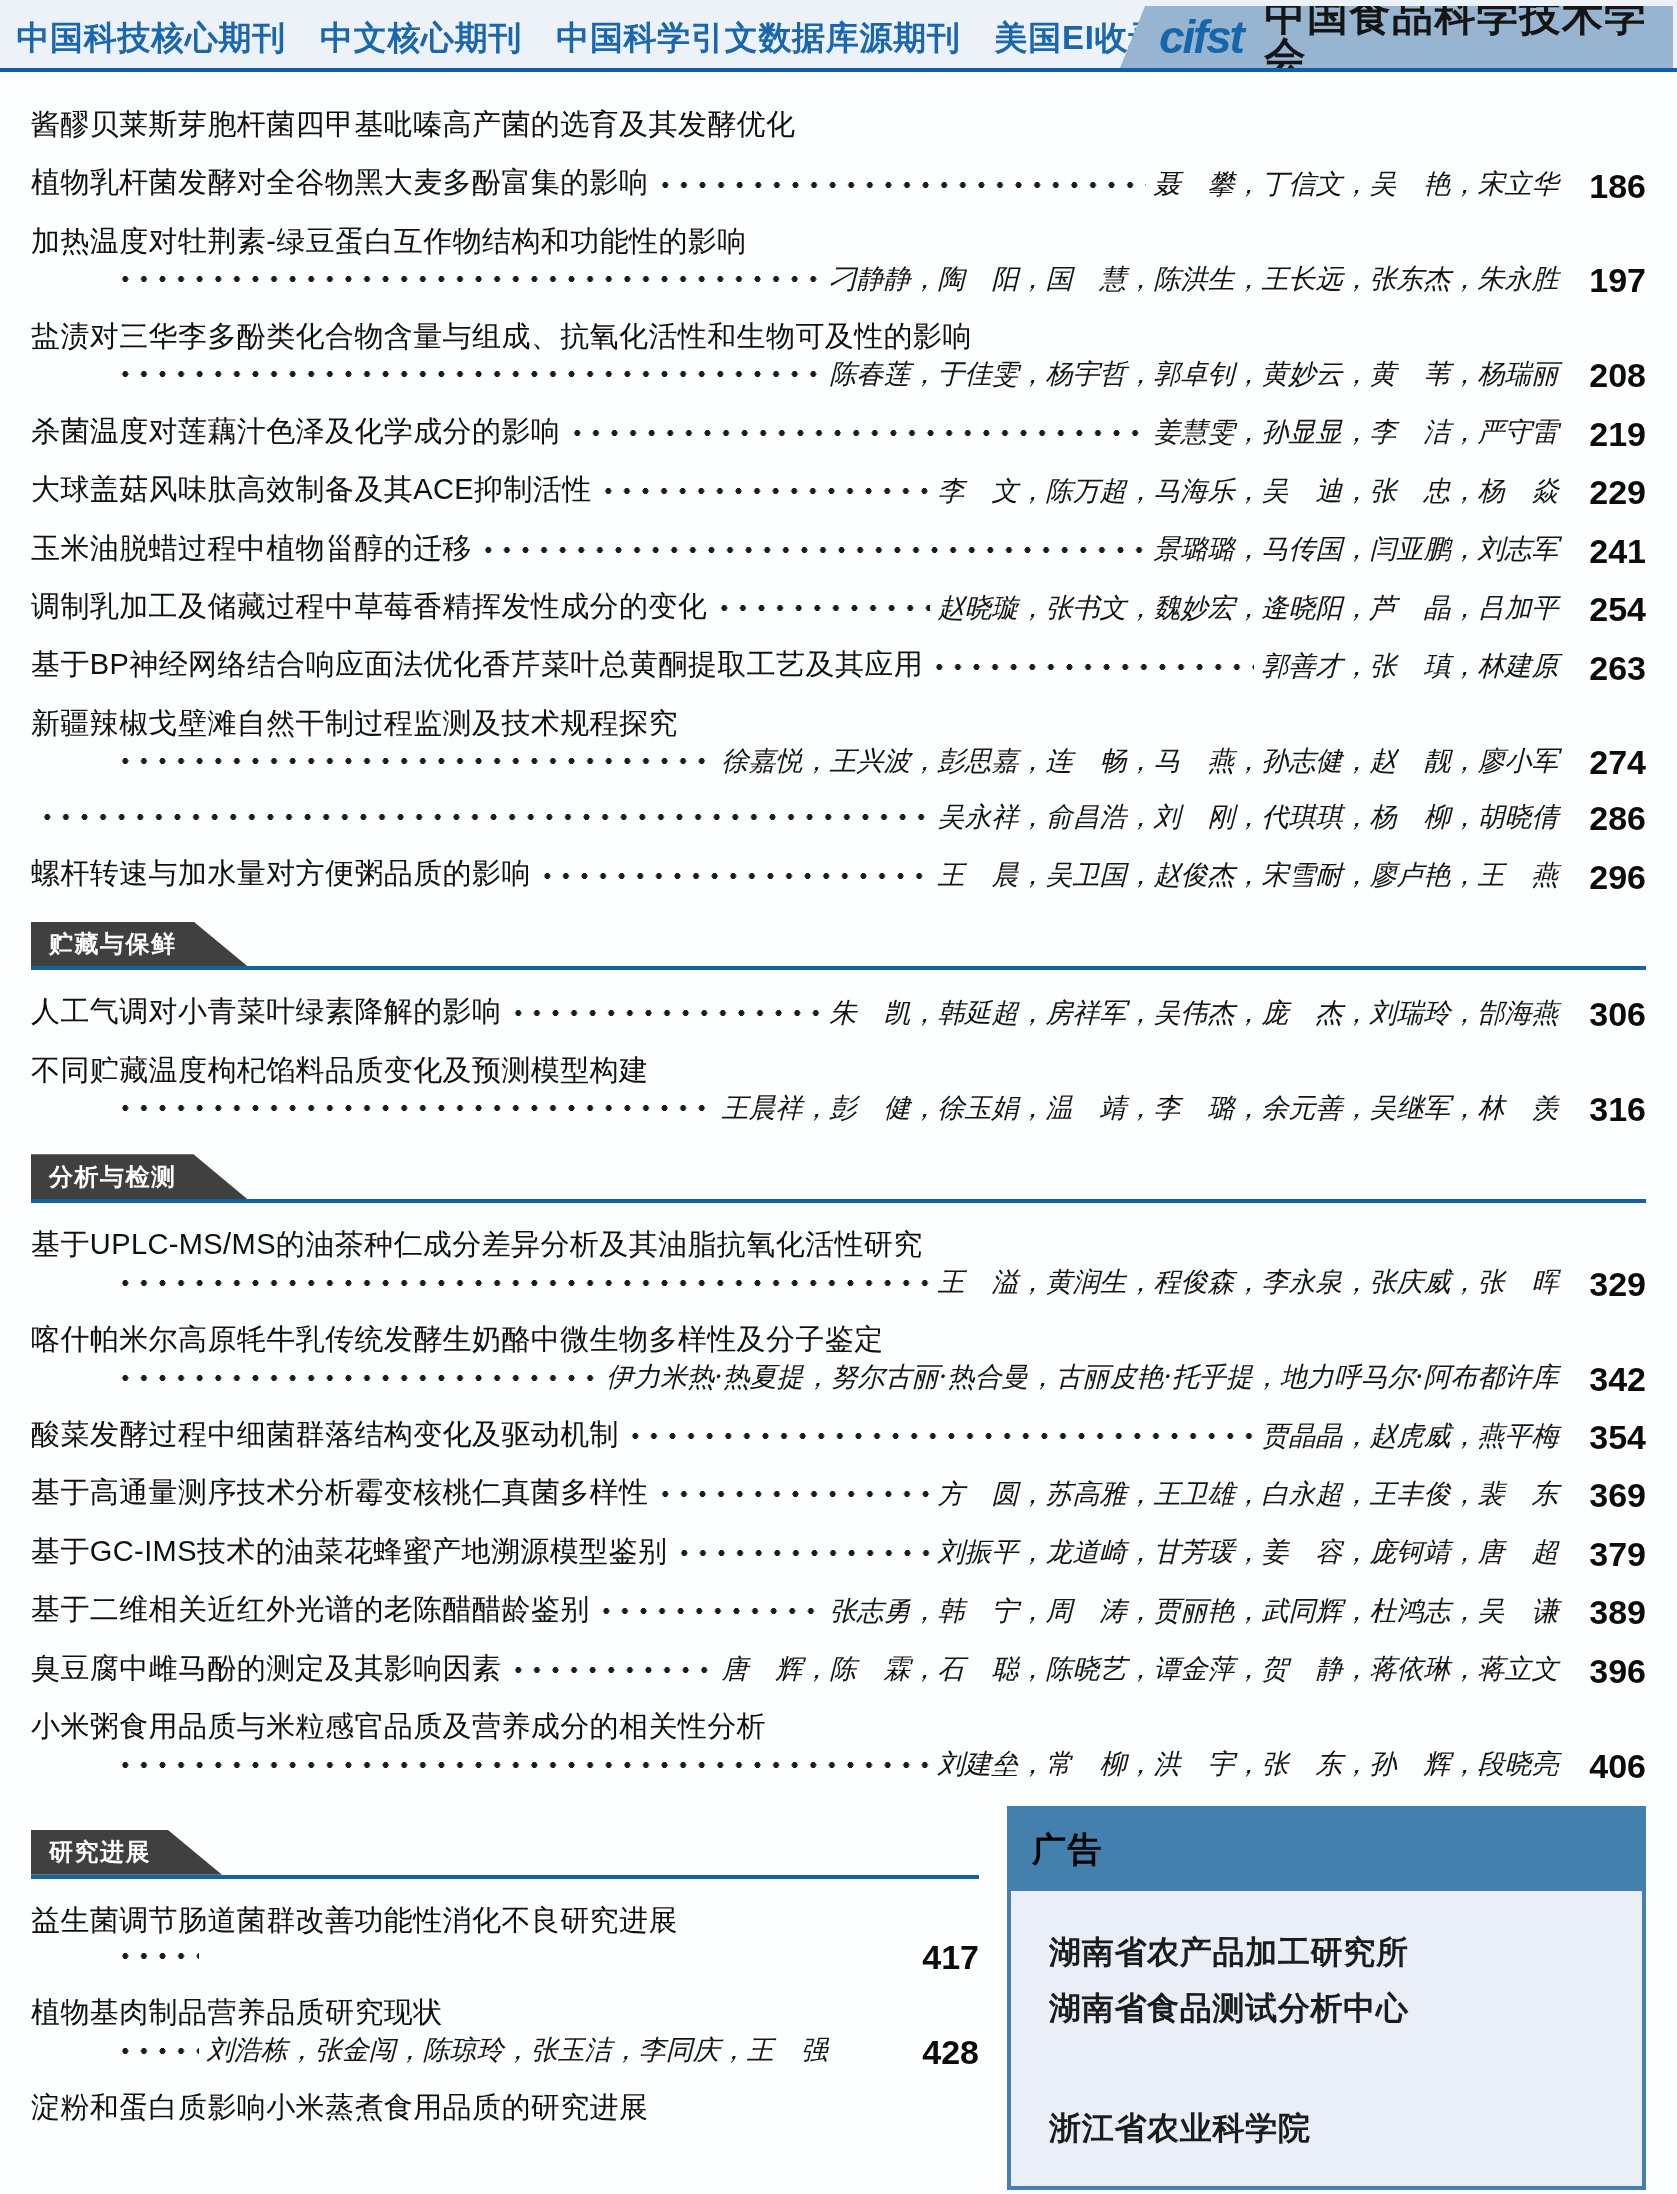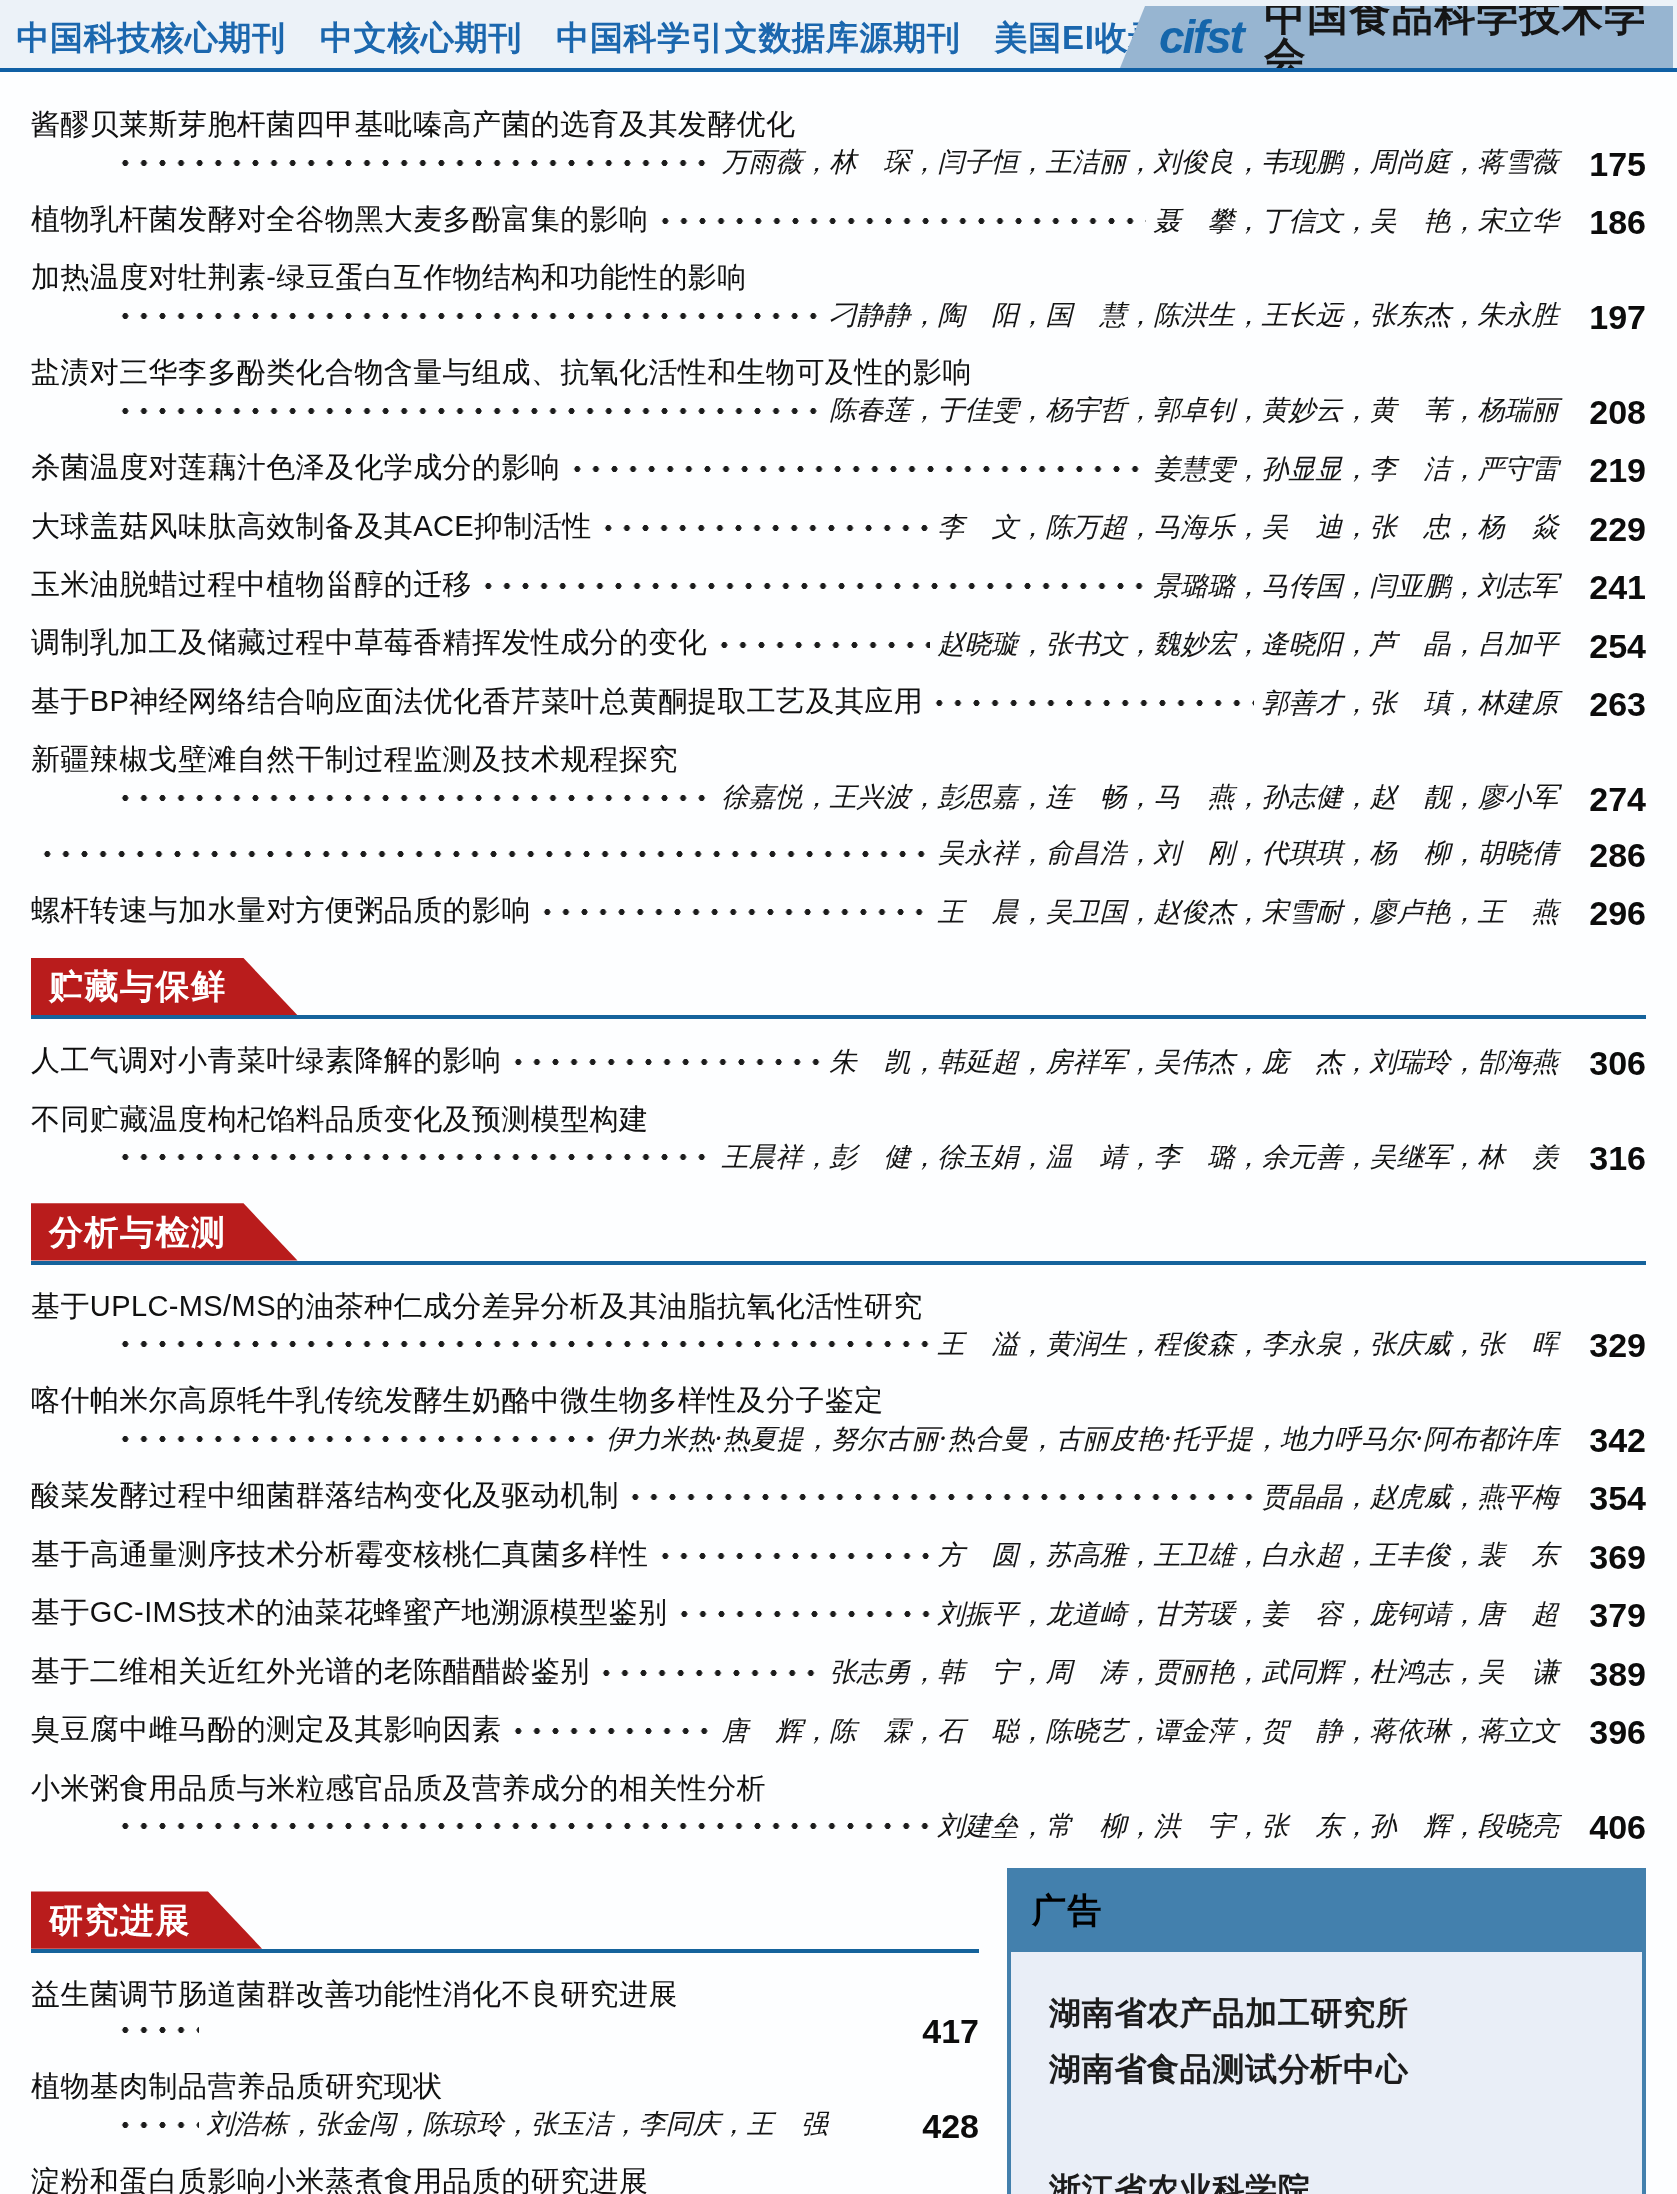--- a/index.html
+++ b/index.html
@@ -49,22 +49,22 @@
   .dots{
     flex:1 1 auto;height:30px;margin:0 7.4px 3px 7.4px;
     background-image:radial-gradient(circle,#1c1c1c 2.7px,transparent 3.3px);
     background-size:18.6px 30px;background-position:0 50%;background-repeat:repeat-x;
   }
   .dots.fixed{flex:0 0 83px;}
   .spacer{flex:1 1 auto;}
   
   .banner-row{border-bottom:4.5px solid #15639c;margin:28px 0 22px 0;}
   .banner{
-    display:inline-block;background:#b91c1c;color:#ffffff;
-    font-size:34px;font-weight:bold;letter-spacing:1.5px;
+    display:inline-block;background:#404040;color:#ffffff;
+    font-size:24px;font-weight:bold;letter-spacing:1.5px;
     padding:7.4px 71px 7.4px 18px;line-height:1.25;vertical-align:bottom;
     clip-path:polygon(0 0,calc(100% - 54px) 0,100% 100%,0 100%);
   }
   
   .bottom-flex{display:flex;gap:28px;align-items:flex-start;margin-top:7.4px;}
   .left-col{flex:1 1 auto;min-width:0;}
   
   .ad-box{width:639px;border:4.5px solid #4380ad;background:#e9eef7;box-sizing:border-box;margin-top:4.5px;}
   .ad-header{
     background:#4380ad;color:#000000;font-size:34px;font-weight:bold;
@@ -87,25 +87,20 @@
     <div class="logo-plate">
       <span class="cifst">cifst</span>
       <span class="society">中国食品科学技术学会</span>
     </div>
   </div>
 
   <div class="content">
     <div id="toc-main">
         <div class="entry">
           <div class="title">酱醪贝莱斯芽胞杆菌四甲基吡嗪高产菌的选育及其发酵优化</div>
-          <div class="row indent">
-            <span class="dots"></span>
-            <span class="authors">万雨薇，林　琛，闫子恒，王洁丽，刘俊良，韦现鹏，周尚庭，蒋雪薇</span>
-            <span class="pagenum">175</span>
-          </div>
         </div>
         <div class="entry">
           <div class="row">
             <span class="title">植物乳杆菌发酵对全谷物黑大麦多酚富集的影响</span>
             <span class="dots"></span>
             <span class="authors">聂　攀，丁信文，吴　艳，宋立华</span>
             <span class="pagenum">186</span>
           </div>
         </div>
         <div class="entry">

